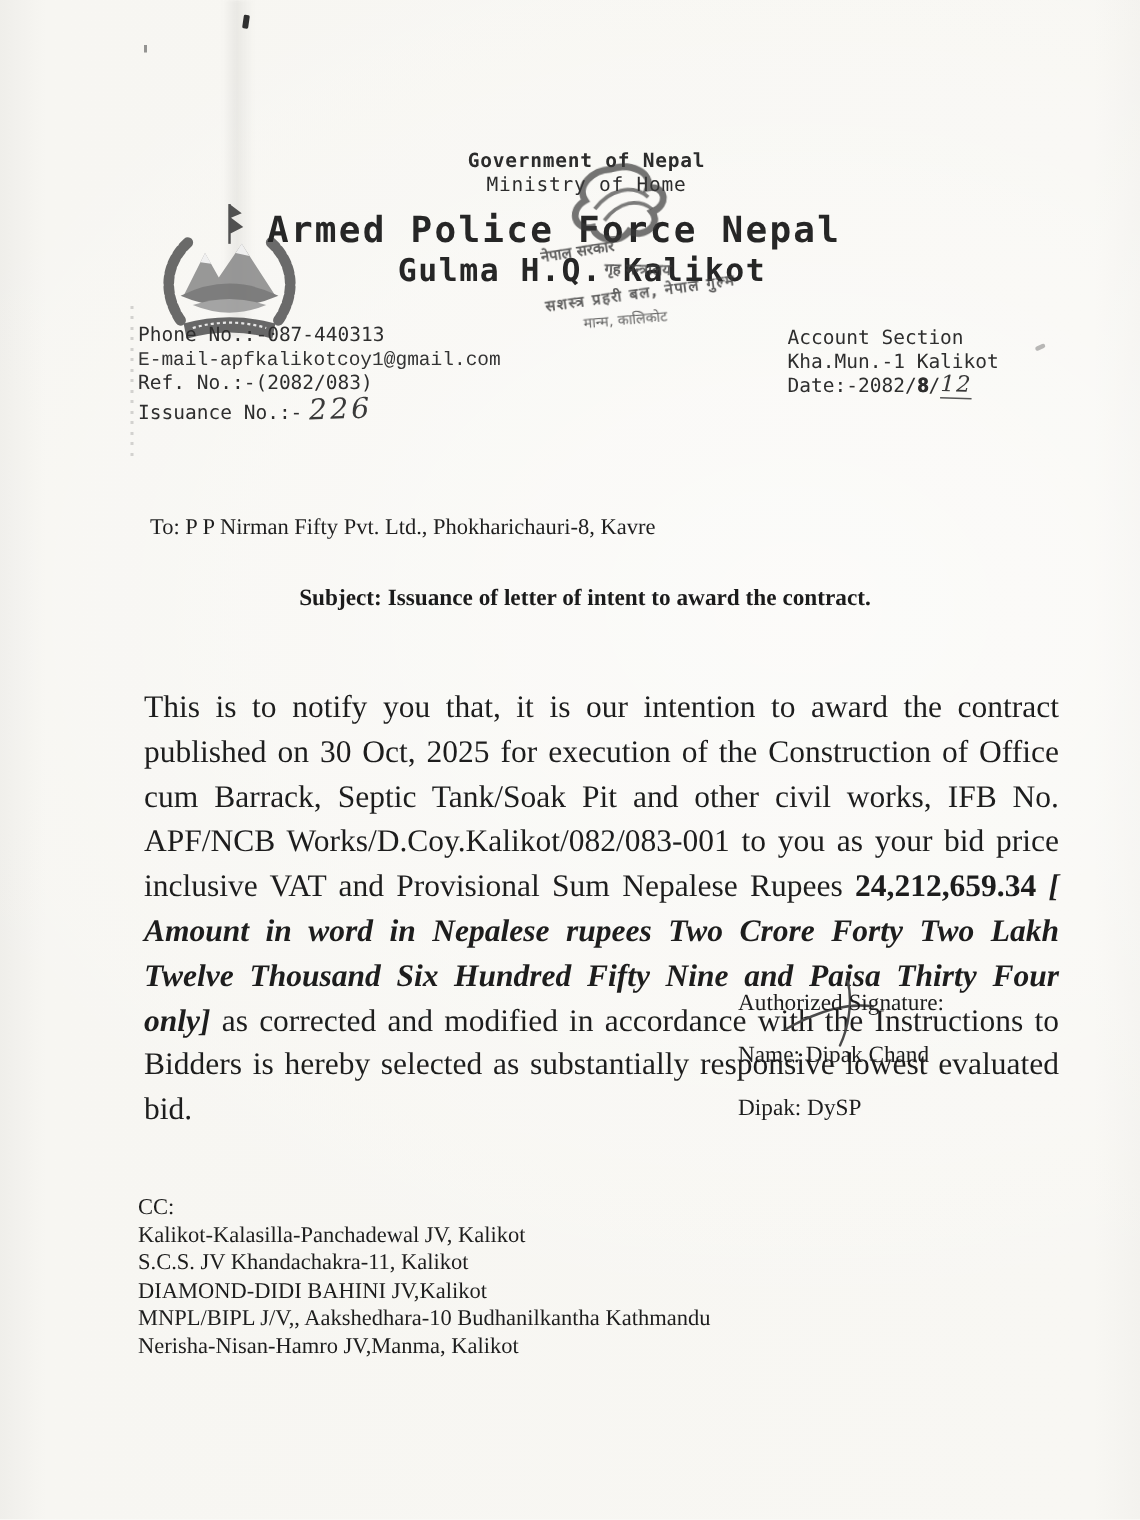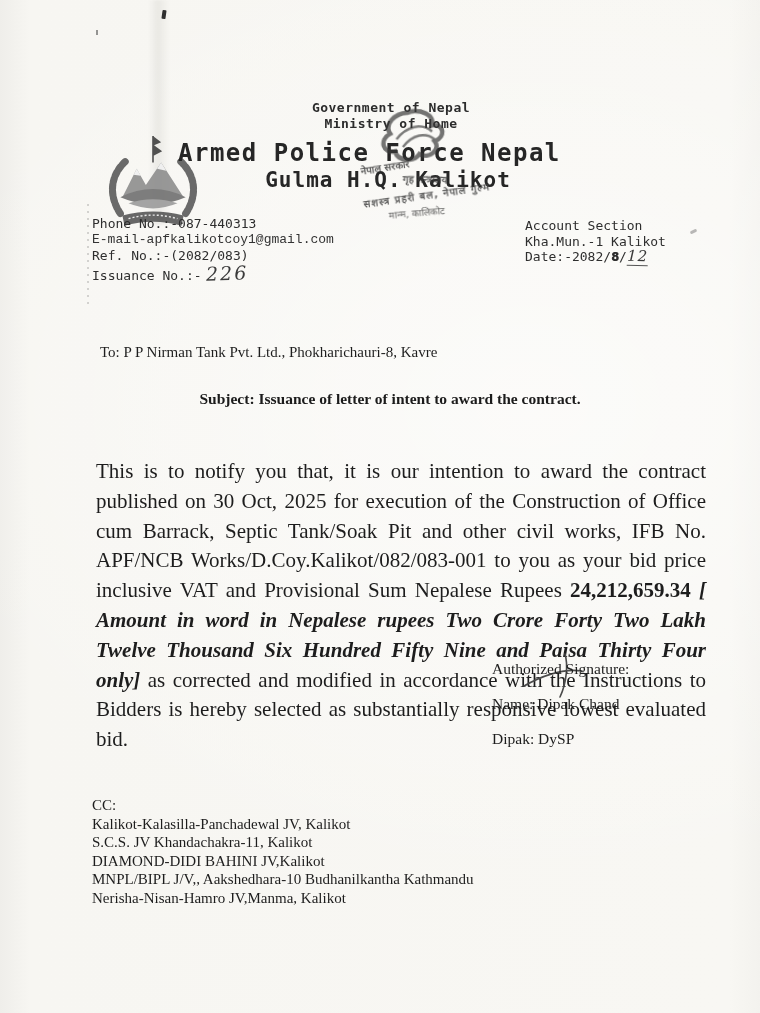--- a/index.html
+++ b/index.html
@@ -24,21 +24,21 @@
     opacity:.45; }
   .speck1 { position:absolute; left:162px; top:10px; width:4px; height:9px; background:#2f2f2f; transform:rotate(8deg); border-radius:1px; }
   .speck2 { position:absolute; left:96px; top:30px; width:2px; height:5px; background:rgba(50,50,50,.5); }
   .speck3 { position:absolute; left:690px; top:230px; width:7px; height:3px; background:rgba(60,60,60,.35); transform:rotate(-25deg); border-radius:2px; }
 
   
   .mono { font-family:"DejaVu Sans Mono","Liberation Mono",monospace; }
   .gov1 { position:absolute; left:250px; top:100px; width:282px; text-align:center;
           font-size:13px; font-weight:bold; letter-spacing:.5px; color:#2c2c2c; }
   .gov2 { position:absolute; left:250px; top:116px; width:282px; text-align:center;
-          font-size:13px; font-weight:bold; letter-spacing:.5px; color:#2c2c2c; }
+          font-size:13px; font-weight:normal; letter-spacing:.5px; color:#2c2c2c; }
   .org  { position:absolute; left:178px; top:139px; width:436px; text-align:left;
           font-size:24px; font-weight:bold; letter-spacing:1.5px; color:#262626; }
   .orgsub { position:absolute; left:178px; top:168px; width:420px; text-align:center;
           font-size:21px; font-weight:bold; letter-spacing:1px; color:#262626; }
 
   .emblem { position:absolute; left:102px; top:134px; width:102px; height:102px; opacity:.88; filter:blur(.3px) grayscale(1); }
 
   
   .stamp { position:absolute; left:328px; top:106px; width:190px; height:122px;
            transform:rotate(-3deg); color:#3d3d3d; opacity:.82; filter:blur(.4px);
@@ -131,21 +131,21 @@
   </div>
 
   <div class="contact-right mono">
     <div>Account Section</div>
     <div>Kha.Mun.-1 Kalikot</div>
     <div>
       <span>Date:-2082/</span><span class="date-month">8</span><span>/</span><span class="handwr date-day">12</span>
     </div>
   </div>
 
-  <div class="recipient">To: P P Nirman Tank Pvt. Ltd., Phokharichauri-8, Kavre</div>
+  <div class="recipient">To: P P Nirman Fifty Pvt. Ltd., Phokharichauri-8, Kavre</div>
   <div class="subject">Subject: Issuance of letter of intent to award the contract.</div>
 
   <div class="bodytext">
     <span>This is to notify you that, it is our intention to award the contract published on 30 Oct, 2025 for execution of the Construction of Office cum Barrack, Septic Tank/Soak Pit and other civil works, IFB No. APF/NCB Works/D.Coy.Kalikot/082/083-001 to you as your bid price inclusive VAT and Provisional Sum Nepalese Rupees </span><span class="amt">24,212,659.34</span><span class="amt-words"> [ Amount in word in Nepalese rupees Two Crore Forty Two Lakh Twelve Thousand Six Hundred Fifty Nine and Paisa Thirty Four only]</span><span> as corrected and modified in accordance with the Instructions to Bidders is hereby selected as substantially responsive lowest evaluated bid.</span>
   </div>
 
   <svg class="sig-squiggle" viewBox="0 0 78 50">
     <path d="M8 36 C24 27 46 18 66 21" fill="none" stroke="#4a4a4a" stroke-width="1.7" stroke-linecap="round"></path>
     <path d="M49 4 C52 14 51 32 44 47" fill="none" stroke="#4a4a4a" stroke-width="1.6" stroke-linecap="round"></path>
   </svg>

